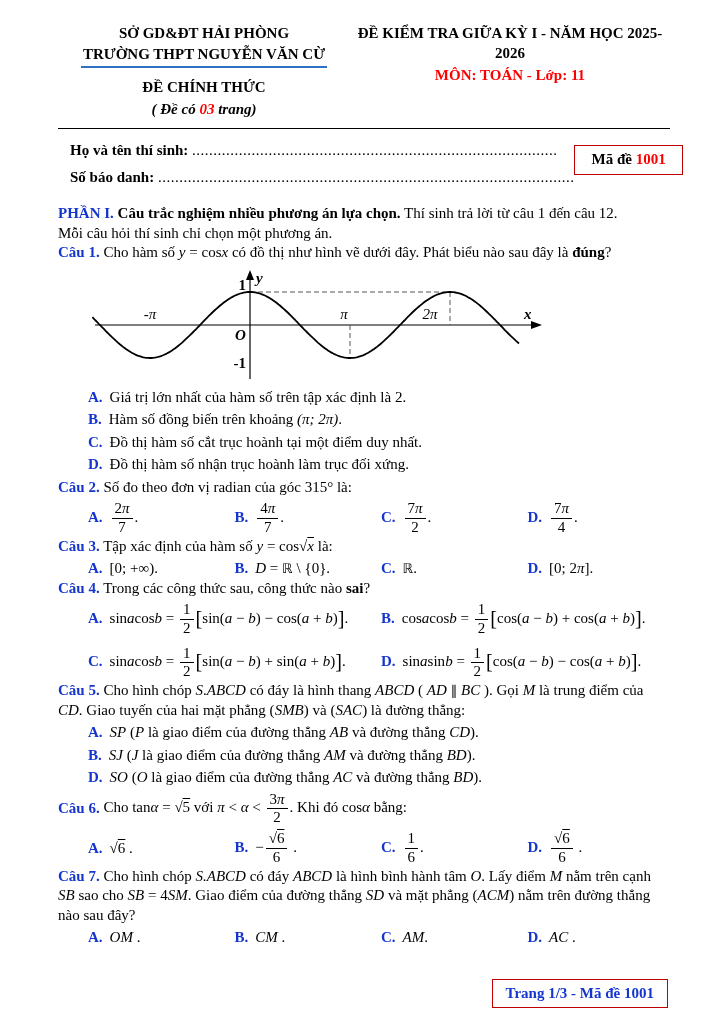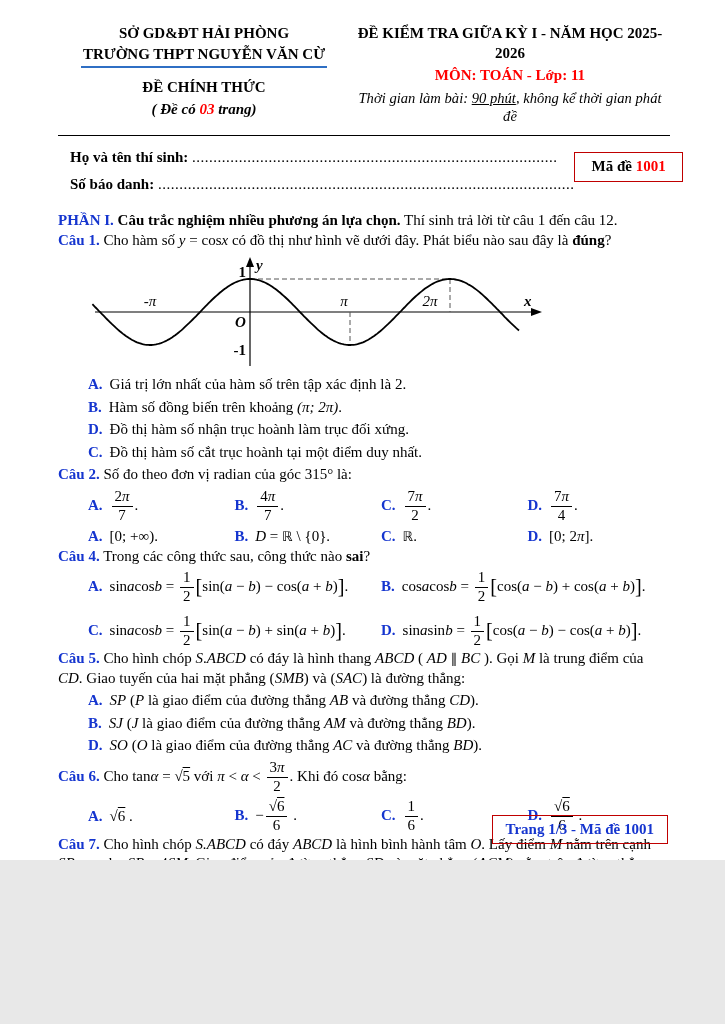--- a/index.html
+++ b/index.html
@@ -1,19 +1,19 @@
 <!DOCTYPE html>
 <html style="--blue: #1535cf; --red: #ff0000; --boxb: #c00000;"><head>
 <meta charset="utf-8">
 <style>
   :root{ --blue:#1535cf; --red:#ff0000; --boxb:#c00000; }
   *{ box-sizing:border-box; }
   body{ margin:0; background:#e8e8e8; }
   .page{
-    width:725px; height:860px; margin:0 auto; position:relative; overflow:hidden;
+    width:725px; height:1024px; margin:0 auto; position:relative; overflow:hidden;
     background:#fff; color:#000;
     font-family:"Liberation Serif","DejaVu Serif",serif;
     font-size:15px; line-height:1.3;
     padding:24px 55px 0 58px;
   }
   header{ display:flex; }
   .hl{ width:292px; text-align:center; }
   .hrt{ flex:1; text-align:center; }
   .dept{ font-weight:bold; }
   .school{ font-weight:bold; display:inline-block; border-bottom:2.5px solid #2f6fc4; padding:0 2px 2px; margin-top:1px; }
@@ -63,36 +63,36 @@
   <header>
     <div class="hl">
       <div class="dept">SỞ GD&amp;ĐT HẢI PHÒNG</div>
       <div><span class="school">TRƯỜNG THPT NGUYỄN VĂN CỪ</span></div>
       <div class="official">ĐỀ CHÍNH THỨC</div>
       <div class="pages"><span>( Đề có </span><span class="num">03</span><span> trang)</span></div>
     </div>
     <div class="hrt">
       <div class="title">ĐỀ KIỂM TRA GIỮA KỲ I - NĂM HỌC 2025-2026</div>
       <div class="subject">MÔN: TOÁN - Lớp: 11</div>
-      <div class="time"><span>Thời gian làm bài: </span><span class="tv">90 phút</span><span>, không kể thời gian phát đề</span></div>
     </div>
   </header>
 
   <hr class="rule">
 
   <section class="student">
     <div class="stu-lines">
       <div class="sline"><span>Họ và tên thí sinh: </span><span class="dots">......................................................................................</span></div>
       <div class="sline"><span>Số báo danh: </span><span class="dots">..................................................................................................</span></div>
     </div>
     <div class="code-box"><span>Mã đề </span><span class="cv">1001</span></div>
   </section>
 
   <section class="part1">
     <div><span class="p1-label">PHẦN I.</span><span class="p1-title"> Câu trắc nghiệm nhiều phương án lựa chọn.</span><span> Thí sinh trả lời từ câu 1 đến câu 12.</span></div>
+    <div>Mỗi câu hỏi thí sinh chỉ chọn một phương án.</div>
   </section>
 
   <section class="q">
     <p class="stem"><b class="qnum">Câu 1.</b><span> Cho hàm số <i>y</i> = cos<i>x</i> có đồ thị như hình vẽ dưới đây. Phát biểu nào sau đây là <b>đúng</b>?</span></p>
     <div class="graph-wrap">
       <svg id="cos-svg" width="470" height="118" viewBox="0 0 470 118">
         <line x1="15" y1="58" x2="454" y2="58" stroke="#000" stroke-width="1.2"></line>
         <polygon points="462,58 451,54 451,62" fill="#000"></polygon>
         <line x1="170" y1="10" x2="170" y2="112" stroke="#000" stroke-width="1.2"></line>
         <polygon points="170,3 166,13 174,13" fill="#000"></polygon>
@@ -106,36 +106,37 @@
         <text class="gtxt bold" x="166" y="23" text-anchor="end">1</text>
         <text class="gtxt bold" x="166" y="101" text-anchor="end">-1</text>
         <text class="gtxt it" x="70" y="52" text-anchor="middle">-π</text>
         <text class="gtxt it" x="264" y="52" text-anchor="middle">π</text>
         <text class="gtxt it" x="350" y="52" text-anchor="middle">2π</text>
       </svg>
     </div>
     <div class="opts stack">
       <div class="opt"><b class="olt">A.</b><span class="otx">Giá trị lớn nhất của hàm số trên tập xác định là 2.</span></div>
       <div class="opt"><b class="olt">B.</b><span class="otx">Hàm số đồng biến trên khoảng <i>(π; 2π)</i>.</span></div>
+      <div class="opt"><b class="olt">C.</b><span class="otx">Đồ thị hàm số cắt trục hoành tại một điểm duy nhất.</span></div>
       <div class="opt"><b class="olt">D.</b><span class="otx">Đồ thị hàm số nhận trục hoành làm trục đối xứng.</span></div>
-      <div class="opt"><b class="olt">C.</b><span class="otx">Đồ thị hàm số cắt trục hoành tại một điểm duy nhất.</span></div>
     </div>
   </section>
 
   <section class="q">
     <p class="stem"><b class="qnum">Câu 2.</b><span> Số đo theo đơn vị radian của góc 315° là:</span></p>
     <div class="opts cols4">
       <div class="opt"><b class="olt">A.</b><span class="otx"><span class="frac"><span class="num">2<i>π</i></span><span class="den">7</span></span>.</span></div>
       <div class="opt"><b class="olt">B.</b><span class="otx"><span class="frac"><span class="num">4<i>π</i></span><span class="den">7</span></span>.</span></div>
       <div class="opt"><b class="olt">C.</b><span class="otx"><span class="frac"><span class="num">7<i>π</i></span><span class="den">2</span></span>.</span></div>
       <div class="opt"><b class="olt">D.</b><span class="otx"><span class="frac"><span class="num">7<i>π</i></span><span class="den">4</span></span>.</span></div>
     </div>
   </section>
 
   <section class="q">
+    <p class="stem"><b class="qnum">Câu 3.</b><span> Tập xác định của hàm số <i>y</i> = cos<span class="sr">√<span class="ol"><i>x</i></span></span> là:</span></p>
     <div class="opts cols4">
       <div class="opt"><b class="olt">A.</b><span class="otx">[0; +∞).</span></div>
       <div class="opt"><b class="olt">B.</b><span class="otx"><i>D</i> = <span class="bb">ℝ</span> \ {0}.</span></div>
       <div class="opt"><b class="olt">C.</b><span class="otx"><span class="bb">ℝ</span>.</span></div>
       <div class="opt"><b class="olt">D.</b><span class="otx">[0; 2<i>π</i>].</span></div>
     </div>
   </section>
 
   <section class="q">
     <p class="stem"><b class="qnum">Câu 4.</b><span> Trong các công thức sau, công thức nào <b>sai</b>?</span></p>

